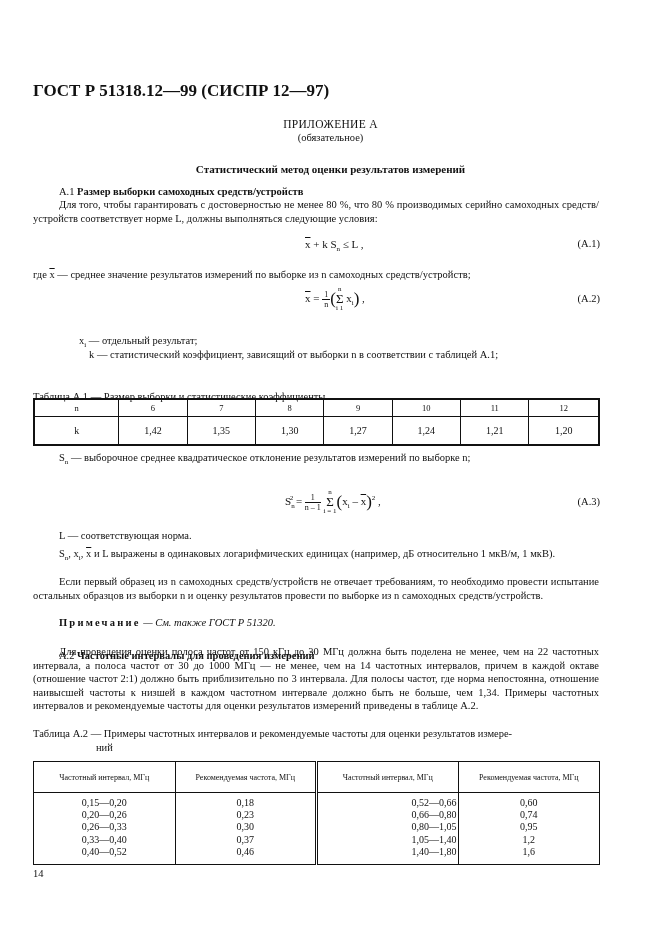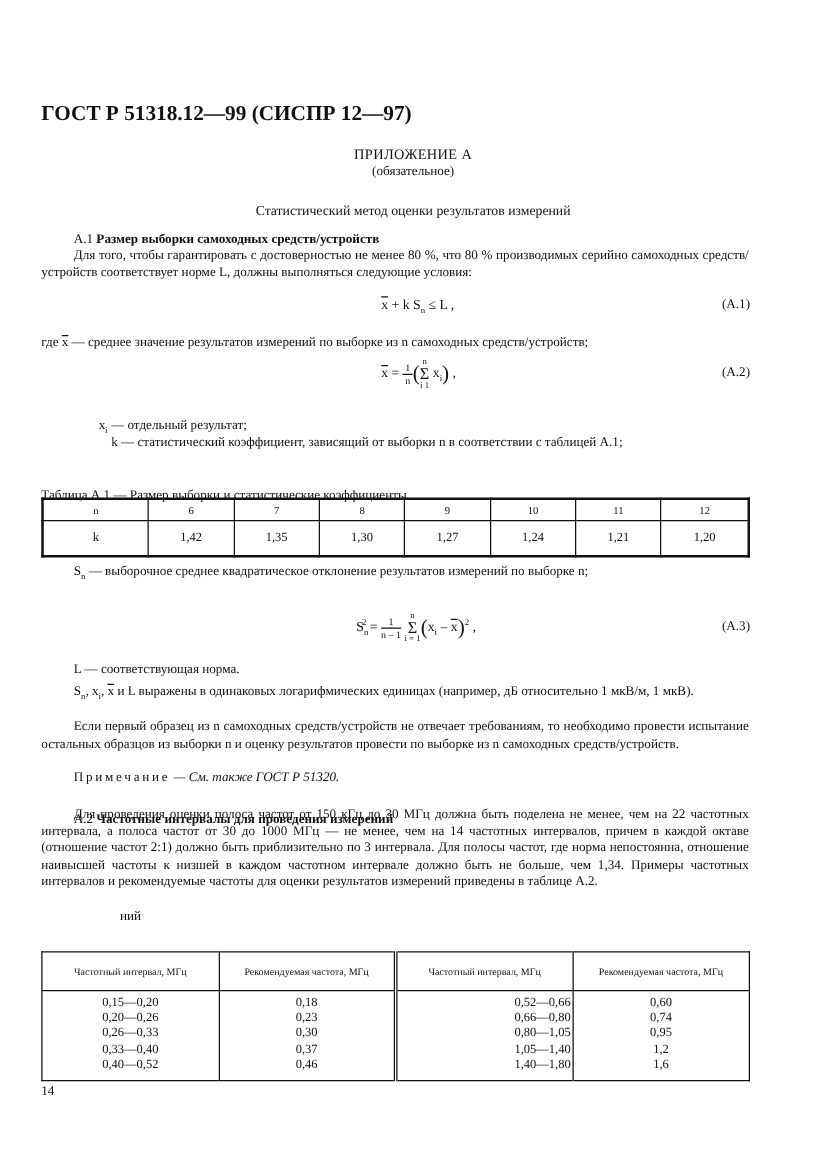--- a/index.html
+++ b/index.html
@@ -3,21 +3,21 @@
 <meta charset="utf-8">
 <style>
   html, body { margin:0; padding:0; background:#ffffff; }
   body { width:661px; height:936px; position:relative; overflow:hidden;
          font-family:"Liberation Serif","DejaVu Serif",serif; color:#111; font-size:10.5px; }
   .abs { position:absolute; }
   .hdr { left:33px; top:81px; font-weight:bold; font-size:17px; }
   .center { left:0; width:661px; text-align:center; }
   .app-title { top:118px; font-size:11.5px; letter-spacing:0.3px; }
   .app-sub { top:132px; font-size:10.5px; }
-  .sec-title { top:163px; font-weight:normal; font-size:11px; }
+  .sec-title { top:163px; font-weight:bold; font-size:11px; }
   .para { left:33px; width:566px; line-height:13.6px; text-align:justify; }
   .ind { text-indent:26px; }
   b { font-weight:bold;margin-top:42px; }
   .formula { font-size:11px; }
   .eqno { left:560px; width:40px; text-align:right; font-size:10.5px; }
   .ovl { text-decoration:overline; }
   sub, sup { font-size:7px; }
   table { border-collapse:collapse; }
   .t1 { left:33px; top:398px; width:567px; }
   .t1 td { border:1px solid #111; text-align:center; font-size:9.5px; }
@@ -27,21 +27,21 @@
   .t2 { left:33px; top:761px; width:567px; border:1.5px solid #111; }
   .t2 th { font-weight:normal; font-size:8px; border-bottom:1.5px solid #111; border-right:1px solid #111; height:30px; padding:0 4px; }
   .t2 td { font-size:10px; text-align:center; vertical-align:top; border-right:1px solid #111; line-height:12.2px; padding-top:4px; height:66px; }
   .t2 .dbl { border-right:3px double #111; }
   .page-num { left:33px; top:868px; font-size:10.5px; }
   .frac { display:inline-block; vertical-align:middle; text-align:center; font-size:8px; line-height:9px; }
   .frac .num { border-bottom:0.8px solid #111; padding:0 2px; }
   .sigma { display:inline-block; vertical-align:middle; text-align:center; font-size:7px; line-height:7px; }
   .sigma .s { font-size:13px; line-height:12px; }
   .big { font-size:17px; vertical-align:middle; }
-  .spaced { letter-spacing:2.2px; }
+  .spaced { letter-spacing:2.2px;font-weight:bold; }
   i { font-style:italic; }
 </style>
 </head>
 <body>
 
 <div class="abs hdr">ГОСТ Р 51318.12—99 (СИСПР 12—97)</div>
 
 <div class="abs center app-title">ПРИЛОЖЕНИЕ А</div>
 <div class="abs center app-sub">(обязательное)</div>
 <div class="abs center sec-title">Статистический метод оценки результатов измерений</div>
@@ -117,20 +117,21 @@
 <div class="abs para ind" style="top:616px;">
   <span class="spaced">Примечание</span><i> — См. также ГОСТ Р 51320.</i>
 </div>
 
 <div class="abs para ind" style="top:649px;">
   <span>А.2 </span><b>Частотные интервалы для проведения измерений</b>
 </div>
 <div class="abs para ind" style="top:645px;">Для проведения оценки полоса частот от 150 кГц до 30 МГц должна быть поделена не менее, чем на 22 частотных интервала, а полоса частот от 30 до 1000 МГц — не менее, чем на 14 частотных интервалов, причем в каждой октаве (отношение частот 2:1) должно быть приблизительно по 3 интервала. Для полосы частот, где норма непостоянна, отношение наивысшей частоты к низшей в каждом частотном интервале должно быть не больше, чем 1,34. Примеры частотных интервалов и рекомендуемые частоты для оценки результатов измерений приведены в таблице А.2.</div>
 
 <div class="abs para" style="top:727px;">
+  <div>Таблица А.2 — Примеры частотных интервалов и рекомендуемые частоты для оценки результатов измере-</div>
   <div style="padding-left:63px;">ний</div>
 </div>
 
 <table class="abs t2">
   <tbody>
       <tr>
     <th style="width:25%">Частотный интервал, МГц</th>
     <th class="dbl-no" style="width:25%; border-right:3px double #111;">Рекомендуемая частота, МГц</th>
     <th style="width:25%">Частотный интервал, МГц</th>
     <th style="width:25%; border-right:none;">Рекомендуемая частота, МГц</th>

